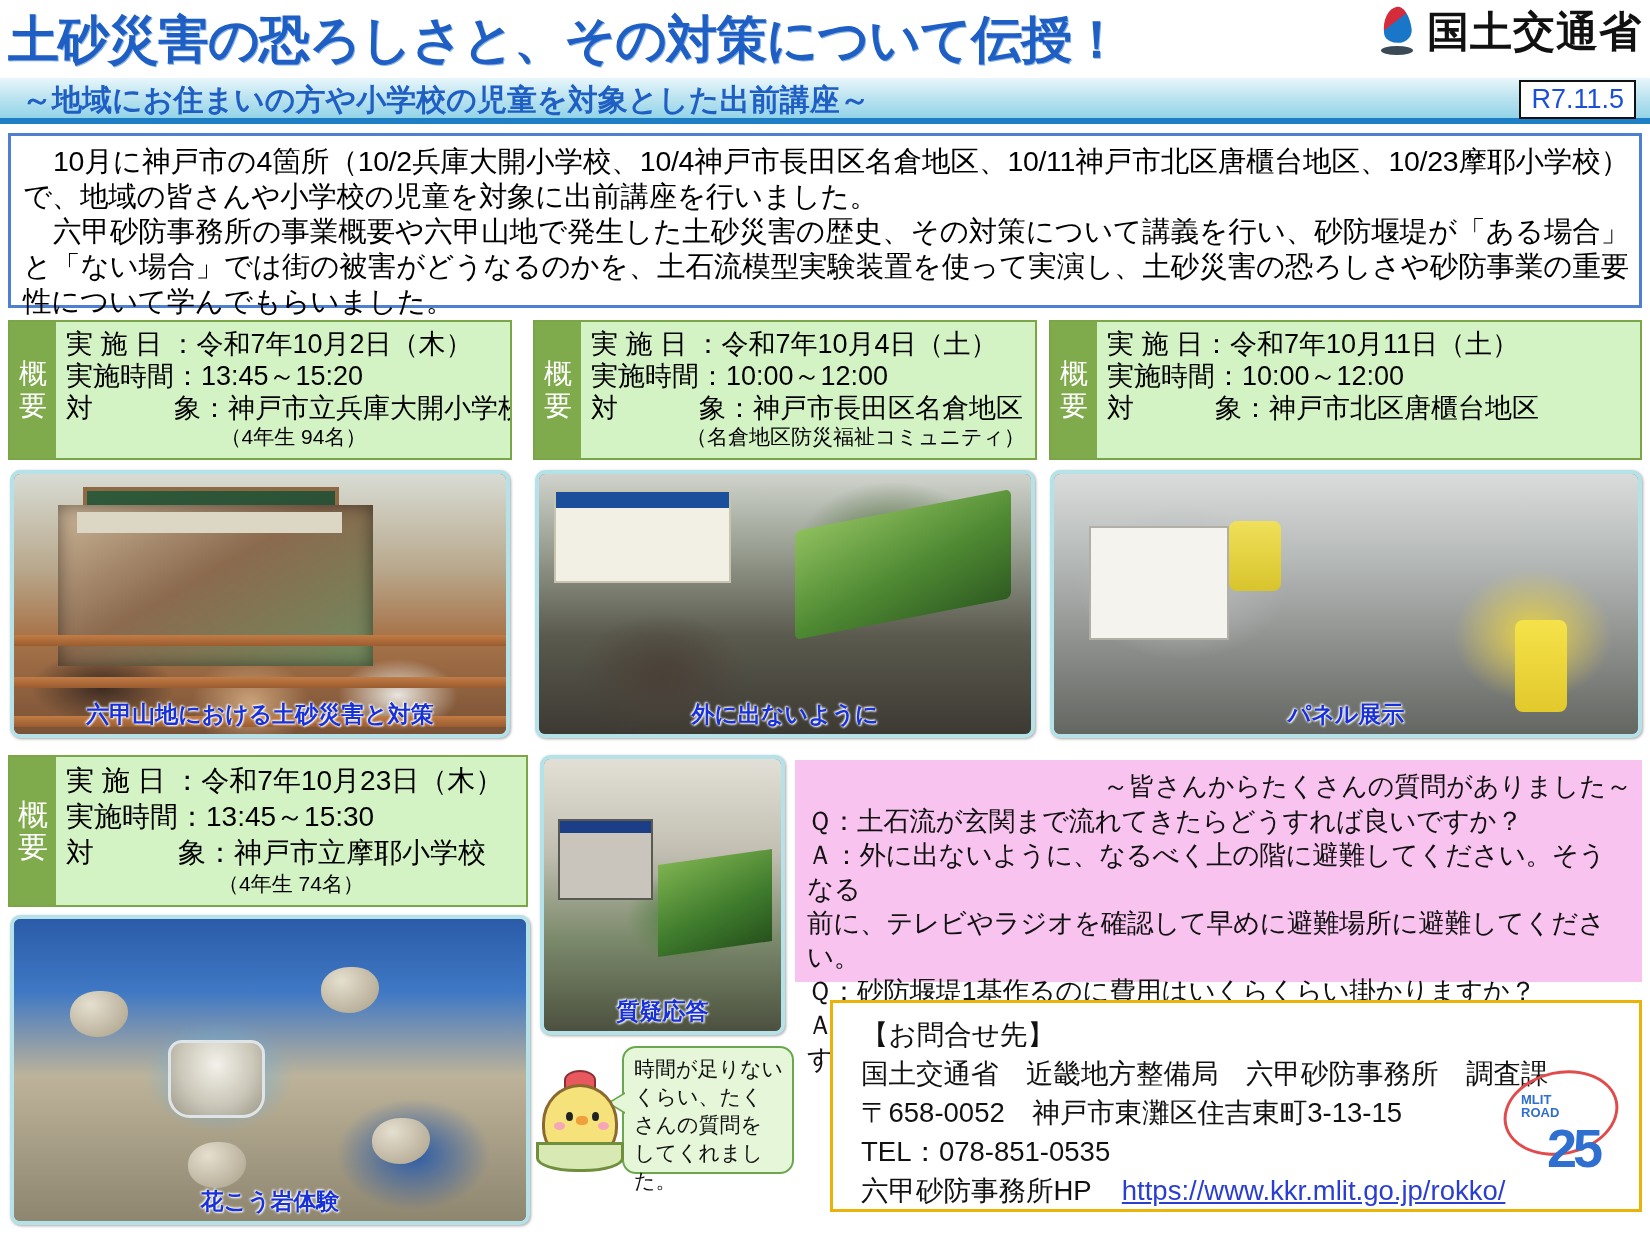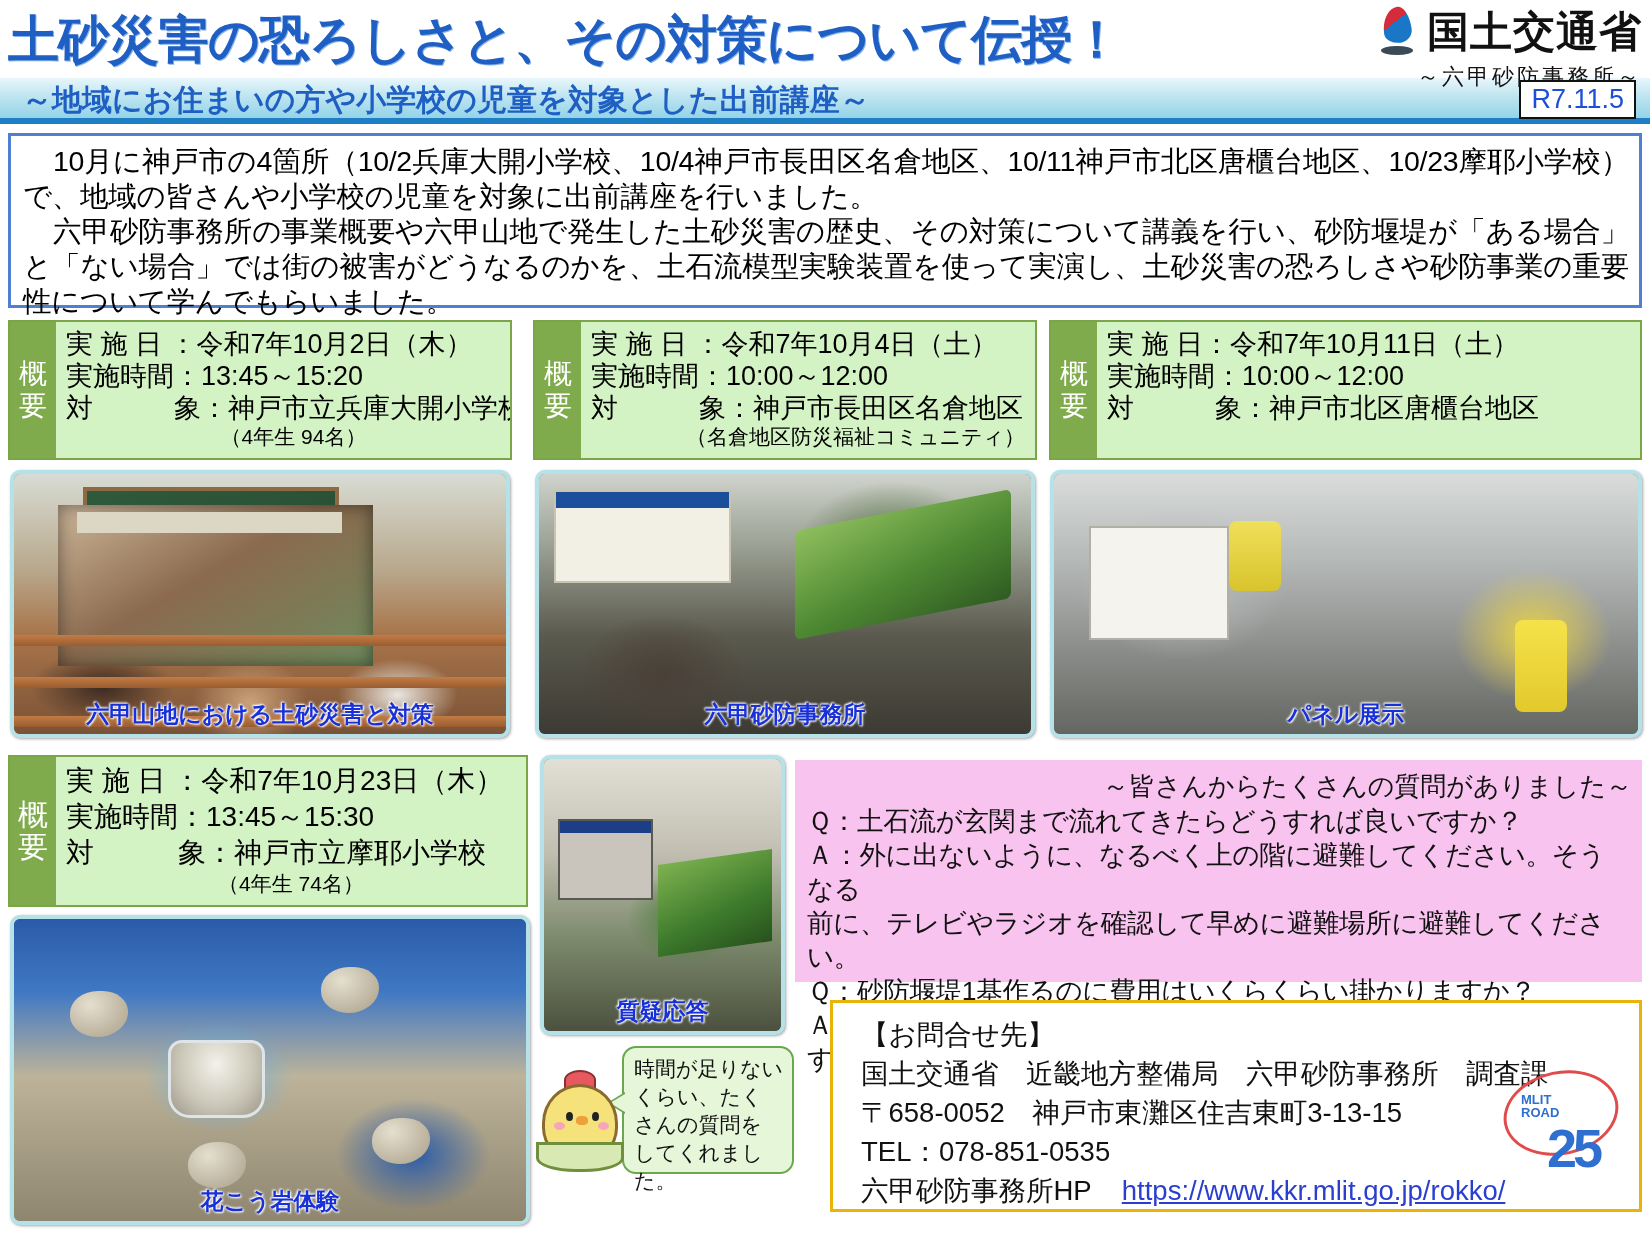--- a/index.html
+++ b/index.html
@@ -321,21 +321,20 @@
   <div class="hdr-title">土砂災害の恐ろしさと、その対策について伝授！</div>
 
   <div class="hdr-logo-wrap">
     <div class="hdr-logo-row">
       <span class="mlit-mark">
         <span class="swoosh"></span>
           <span class="base"></span>
       </span>
       <span class="mlit-name">国土交通省</span>
     </div>
-    <div class="hdr-office">～六甲砂防事務所～</div>
   </div>
 
   <div class="hdr-sub">～地域にお住まいの方や小学校の児童を対象とした出前講座～</div>
   <div class="date-box">R7.11.5</div>
 
   <div class="intro-box">
     <p class="intro-p indent">10月に神戸市の4箇所（10/2兵庫大開小学校、10/4神戸市長田区名倉地区、10/11神戸市北区唐櫃台地区、10/23摩耶小学校）で、地域の皆さんや小学校の児童を対象に出前講座を行いました。</p>
     <p class="intro-p indent">六甲砂防事務所の事業概要や六甲山地で発生した土砂災害の歴史、その対策について講義を行い、砂防堰堤が「ある場合」と「ない場合」では街の被害がどうなるのかを、土石流模型実験装置を使って実演し、土砂災害の恐ろしさや砂防事業の重要性について学んでもらいました。</p>
   </div>
 
@@ -390,21 +389,21 @@
     <div class="caption">六甲山地における土砂災害と対策</div>
   </div>
 
   <div class="photo" id="photo2">
     <div class="art art-model">
       <div class="poster">
           <div class="poster-hd"></div>
         </div>
       <div class="flume"></div>
     </div>
-    <div class="caption">六甲砂防事務所</div>
+    <div class="caption">外に出ないように</div>
   </div>
 
   <div class="photo" id="photo3">
     <div class="art art-panel">
       <div class="panelboard"></div>
       <div class="panelboard2"></div>
       <div class="vest" style="left:79%; top:56%;"></div>
       <div class="vest" style="left:30%; top:18%; height:70px; background:linear-gradient(180deg,#f0e05a,#d8c42c);"></div>
     </div>
     <div class="caption">パネル展示</div>

